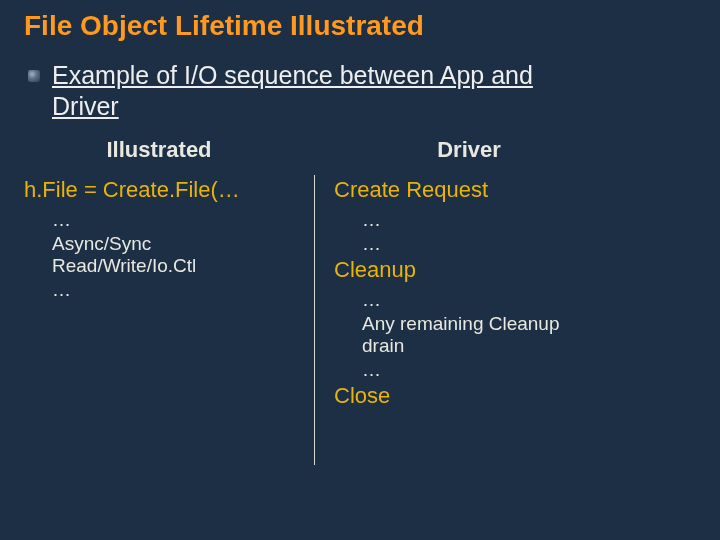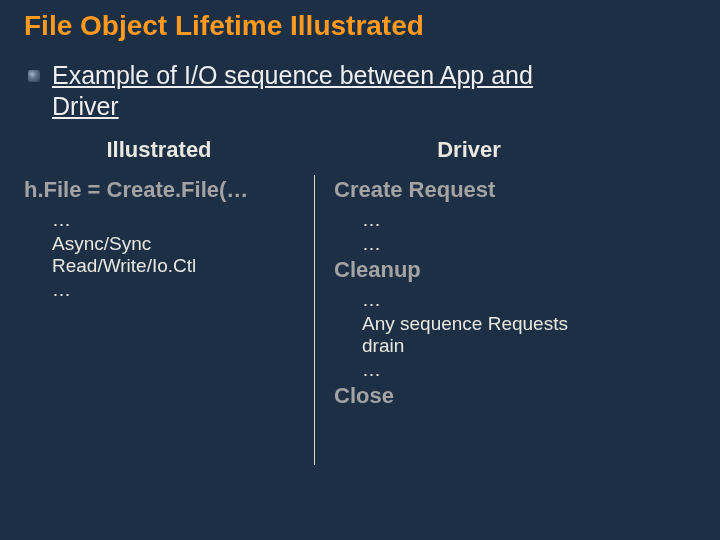--- a/index.html
+++ b/index.html
@@ -64,23 +64,22 @@
   }
   .col-head {
     font-size: 22px;
     font-weight: bold;
     color: #e8e8e0;
     text-align: center;
     margin-bottom: 14px;
   }
   .line-main {
     font-size: 22px;
-    color: #a3a3a3;
+    color: #eab308;
     margin: 2px 0 6px 0;
-    font-weight: bold;
   }
   .line-sub {
     font-size: 19px;
     color: #e8e8e0;
     margin: 2px 0 2px 28px;
   }
 </style>
 </head>
 <body>
 
@@ -104,19 +103,19 @@
       <div class="line-sub">…</div>
     </div>
 
     <div class="col col-right">
       <div class="col-head">Driver</div>
       <div class="line-main">Create Request</div>
       <div class="line-sub">…</div>
       <div class="line-sub">…</div>
       <div class="line-main">Cleanup</div>
       <div class="line-sub">…</div>
-      <div class="line-sub">Any sequence Requests drain</div>
+      <div class="line-sub">Any remaining Cleanup drain</div>
       <div class="line-sub">…</div>
       <div class="line-main">Close</div>
     </div>
   </div>
 
 </div>
 
 </body></html>

